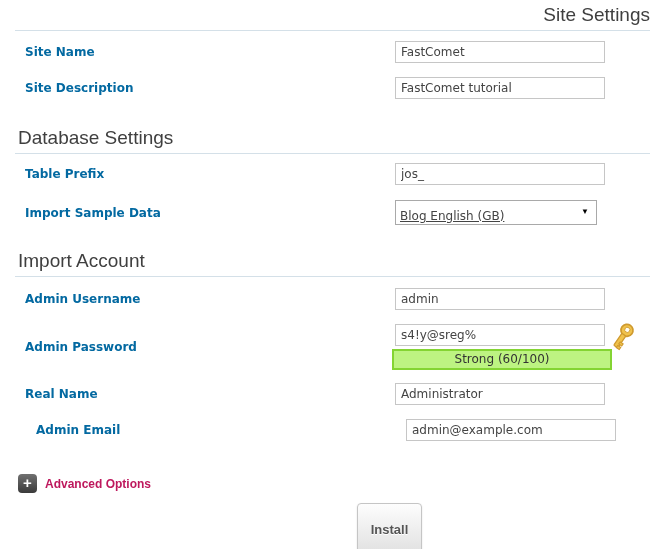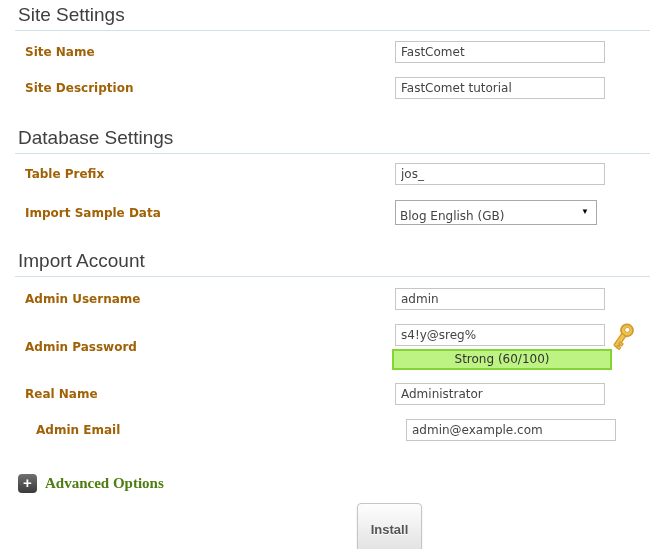--- a/index.html
+++ b/index.html
@@ -17,36 +17,36 @@
     border-bottom:1px solid #d4e0e8;
   }
   .section-head h2 {
     font-family:"Liberation Sans", sans-serif;
     font-weight:400;
     font-size:19px;
     line-height:22px;
     color:#3f3f3f;
     padding:0 0 4px 3px;
   }
-  .sh1 { margin-top:4px; }
+  .sh1 { margin-top:4px;text-align:right; }
   .sh2 { margin-top:28px; }
   .sh3 { margin-top:25px; }
   
   .row {
     display:flex;
     padding-left:25px;
   }
   .row-label {
     flex:0 0 370px;
     display:flex;
     align-items:center;
     font-family:"DejaVu Sans", sans-serif;
     font-weight:700;
     font-size:12px;
-    color:#a16207;
+    color:#0369a1;
   }
   .row-field { position:relative; }
   .txt-input {
     width:210px; height:22px;
     border:1px solid #c6c6c6;
     padding:0 6px 0 5px;
     font-family:"DejaVu Sans", sans-serif;
     font-size:12px;
     color:#444;
     background:#fff;
@@ -69,20 +69,21 @@
     border:1px solid #a9a9a9;
     background:#fff;
     padding:6px 18px 0 4px;
     font-family:"DejaVu Sans", sans-serif;
     font-size:12px;
     color:#444;
     border-radius:0;
     appearance:none;
     -webkit-appearance:none;
     outline:none;
+    text-decoration:underline;
   }
   .select-arrow {
     position:absolute;
     right:8px; top:8px;
     font-size:8px;
     color:#000;
     pointer-events:none;
     line-height:1;
   }
   
@@ -118,24 +119,24 @@
     background:linear-gradient(180deg,#707070 0%,#3a3a3a 100%);
     color:#fff;
     font-weight:700;
     font-size:15px;
     line-height:18px;
     text-align:center;
     display:inline-block;
   }
   .advanced-label {
     margin-left:8px;
-    font-family:Liberation Serif, serif;
-    font-weight:700;
-    font-size:15px;
-    color:#4d7c0f;
+    font-family:Liberation Sans, sans-serif;
+    font-weight:700;
+    font-size:12px;
+    color:#be185d;
   }
   
   .install-wrap { padding-left:357px; margin-top:10px; }
   .install-btn {
     width:65px; height:52px;
     border:1px solid #c5c5c5;
     border-radius:4px;
     background:linear-gradient(180deg,#fdfdfd 0%,#e9e9e9 70%,#e0e0e0 100%);
     font-family:"Liberation Sans", sans-serif;
     font-weight:700;

